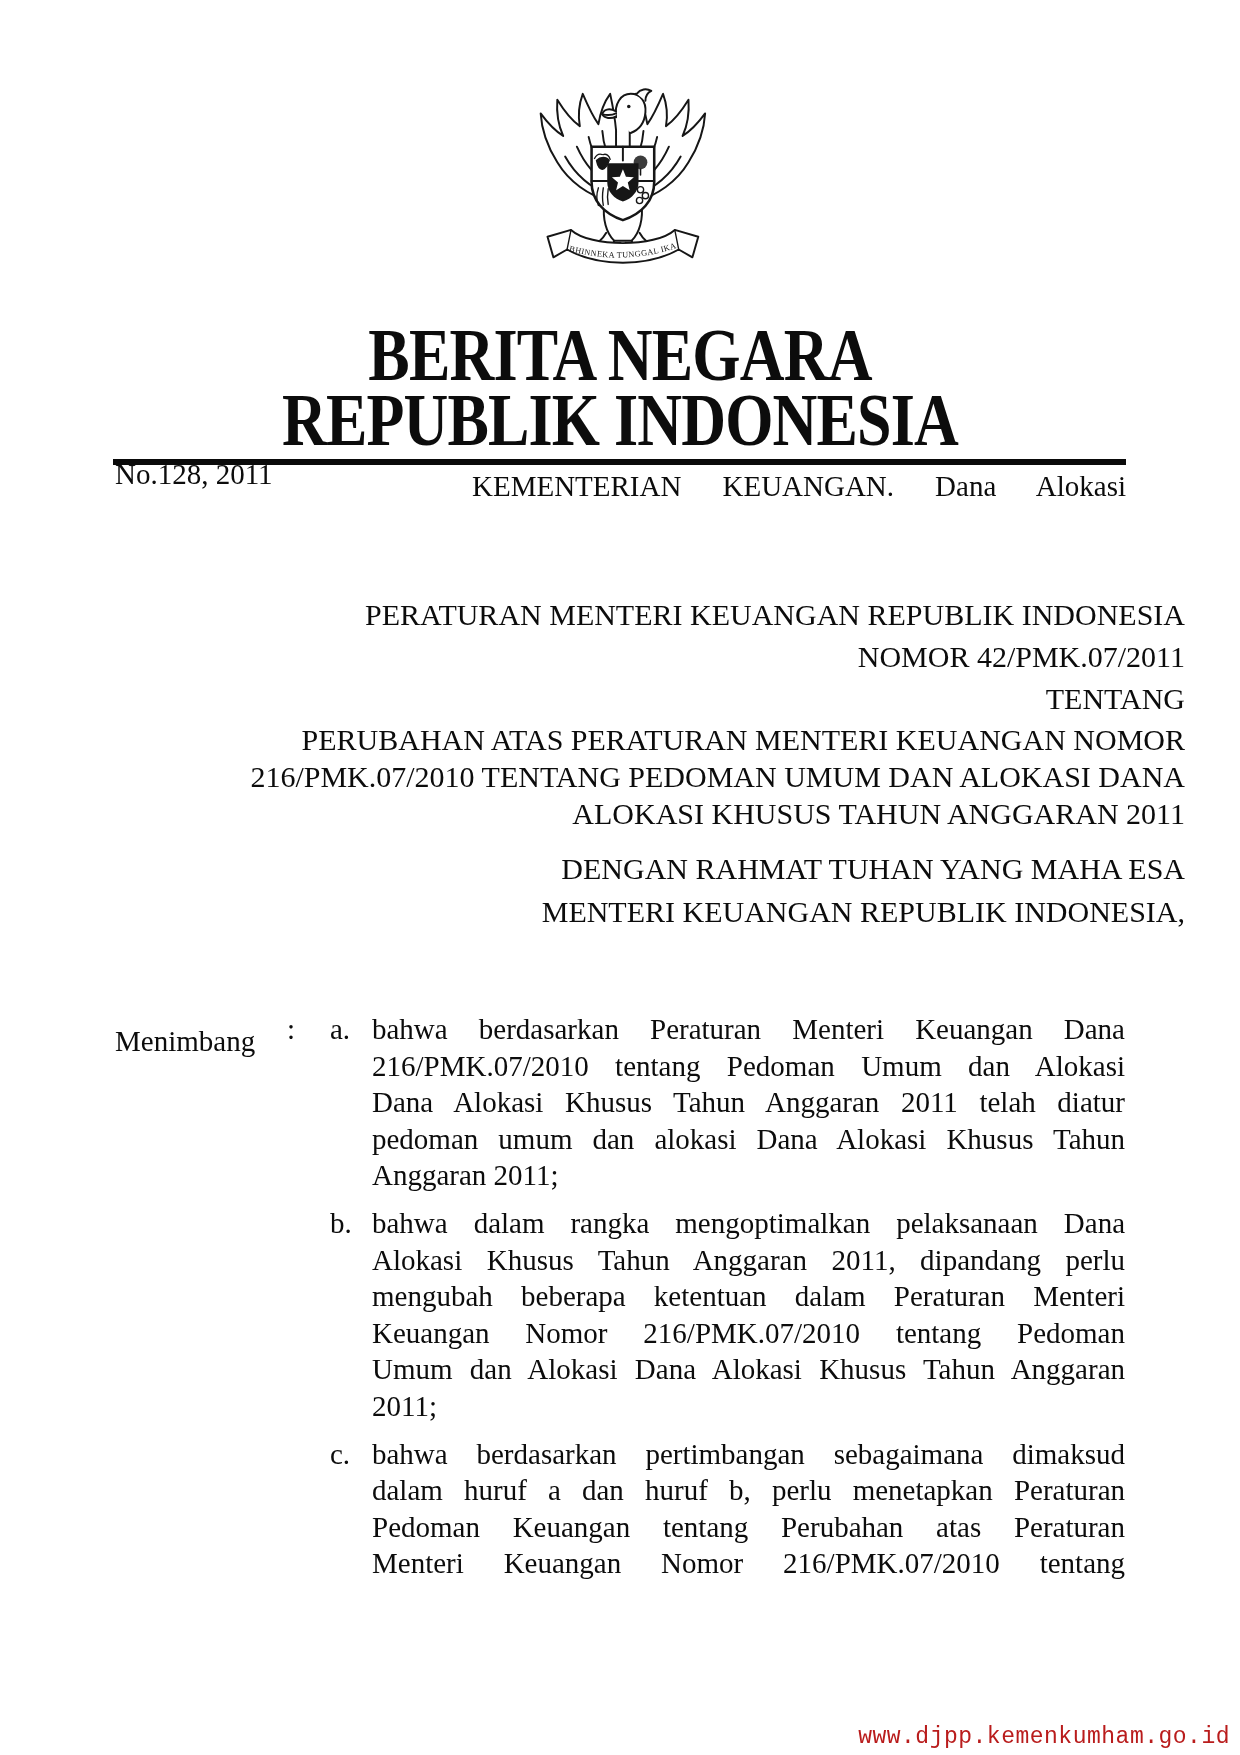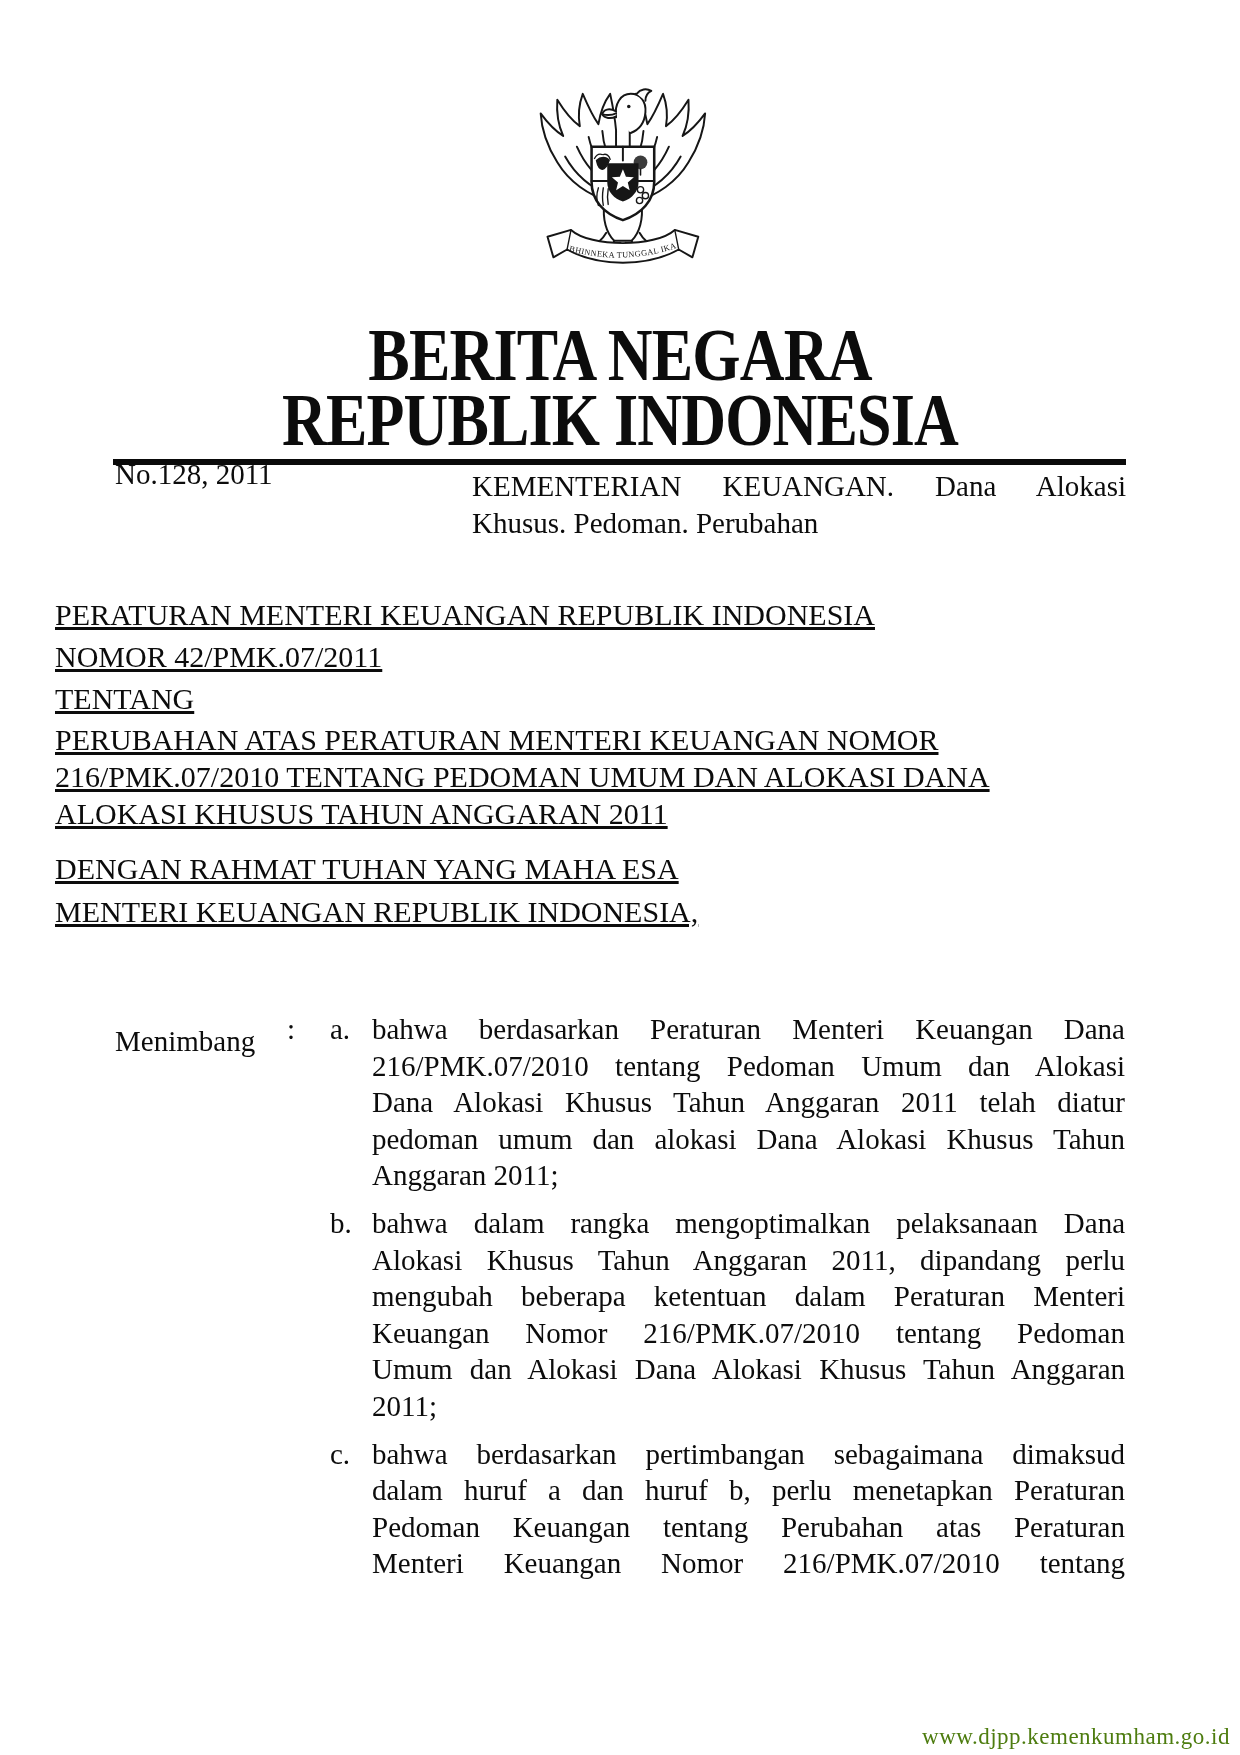--- a/index.html
+++ b/index.html
@@ -18,21 +18,21 @@
   }
   #mast1 { top:324px; }
   #mast2 { top:389px; }
   .rule { position:absolute; left:113px; top:459px; width:1013px; height:6px; background:#0a0a0a; }
   .issue { position:absolute; left:115px; top:456px; font-size:29px; line-height:37px; white-space:nowrap; }
   .subject { position:absolute; left:472px; top:468px; width:654px; font-size:29px; line-height:37px; }
   .subject .j1 { text-align:justify; text-align-last:justify; }
   .subject .j2 { text-align:left; }
 
   
-  .hline { position:absolute; left:55px; width:1130px; text-align:left; font-size:30px; line-height:36px;text-decoration:underline; }
+  .hline { position:absolute; left:55px; width:1130px; text-align:right; font-size:30px; line-height:36px; }
   #h1 { top:597px; }
   #h2 { top:639px; }
   #h3 { top:681px; }
   #ht1 { top:722px; }
   #ht2 { top:759px; }
   #ht3 { top:796px; }
   #hinv { top:851px; }
   #haut { top:894px; }
 
   
@@ -43,22 +43,22 @@
   .m-item { position:relative; margin-bottom:11px; }
   .m-item:last-child { margin-bottom:0; }
   .m-marker { position:absolute; left:0; top:0; }
   .m-lines { margin-left:42px; }
   .bl { text-align:justify; text-align-last:justify; }
   .bl.last { text-align:left; text-align-last:left; }
 
   
   .footer {
     position:absolute; top:1724px; right:10px;
-    font-family:Liberation Serif, serif;
-    font-size:23px; color:#4d7c0f; letter-spacing:0.5px;
+    font-family:Liberation Mono, monospace;
+    font-size:23px; color:#b91c1c; letter-spacing:0.5px;
   }
 </style>
 </head>
 <body>
 
 <div class="page">
 
   <svg class="emblem" viewBox="0 0 200 190">
     <g fill="none" stroke="#161616" stroke-width="2" stroke-linejoin="round" stroke-linecap="round">
 
@@ -112,21 +112,20 @@
   </svg>
 
   <div class="mast-title" id="mast1">BERITA NEGARA</div>
   <div class="mast-title" id="mast2">REPUBLIK INDONESIA</div>
 
   <div class="rule"></div>
 
   <div class="issue">No.128, 2011</div>
   <div class="subject">
     <div class="j1">KEMENTERIAN KEUANGAN. Dana Alokasi</div>
-    <div class="j2">Khusus. Pedoman. Perubahan</div>
   </div>
 
   <div class="hline" id="h1">PERATURAN MENTERI KEUANGAN REPUBLIK INDONESIA</div>
   <div class="hline" id="h2">NOMOR 42/PMK.07/2011</div>
   <div class="hline" id="h3">TENTANG</div>
   <div class="hline" id="ht1">PERUBAHAN ATAS PERATURAN MENTERI KEUANGAN NOMOR</div>
   <div class="hline" id="ht2">216/PMK.07/2010 TENTANG PEDOMAN UMUM DAN ALOKASI DANA</div>
   <div class="hline" id="ht3">ALOKASI KHUSUS TAHUN ANGGARAN 2011</div>
   <div class="hline" id="haut">MENTERI KEUANGAN REPUBLIK INDONESIA,</div>
   <div class="hline" id="hinv">DENGAN RAHMAT TUHAN YANG MAHA ESA</div>

